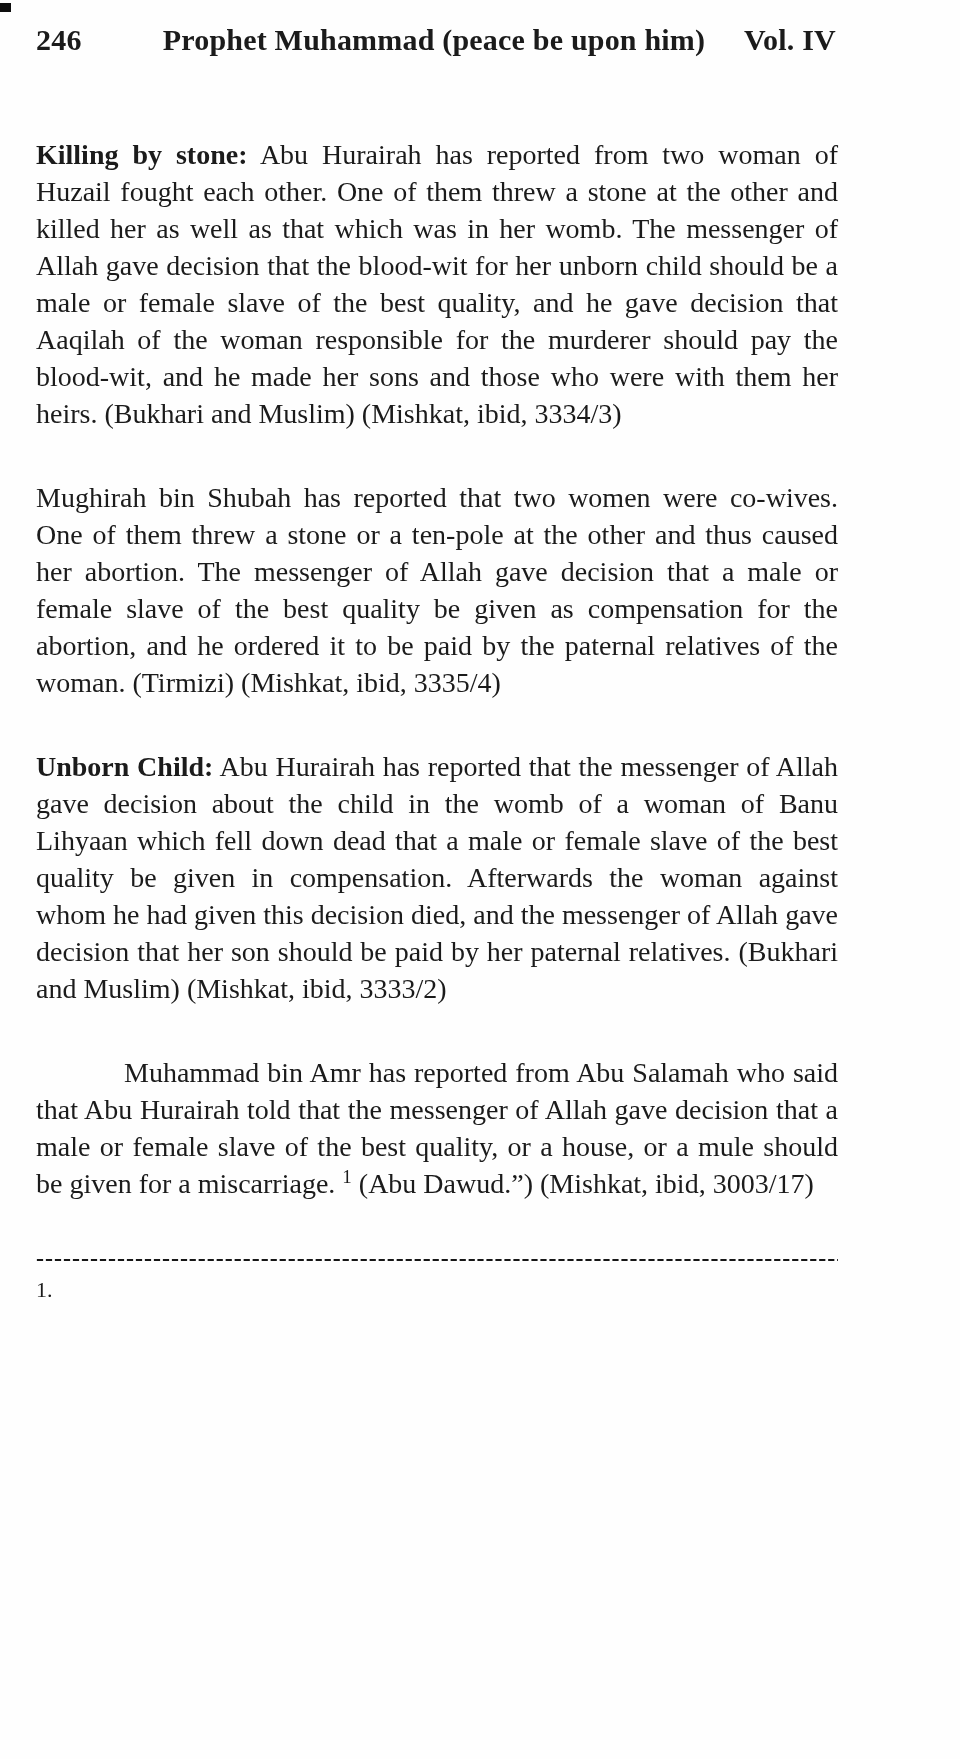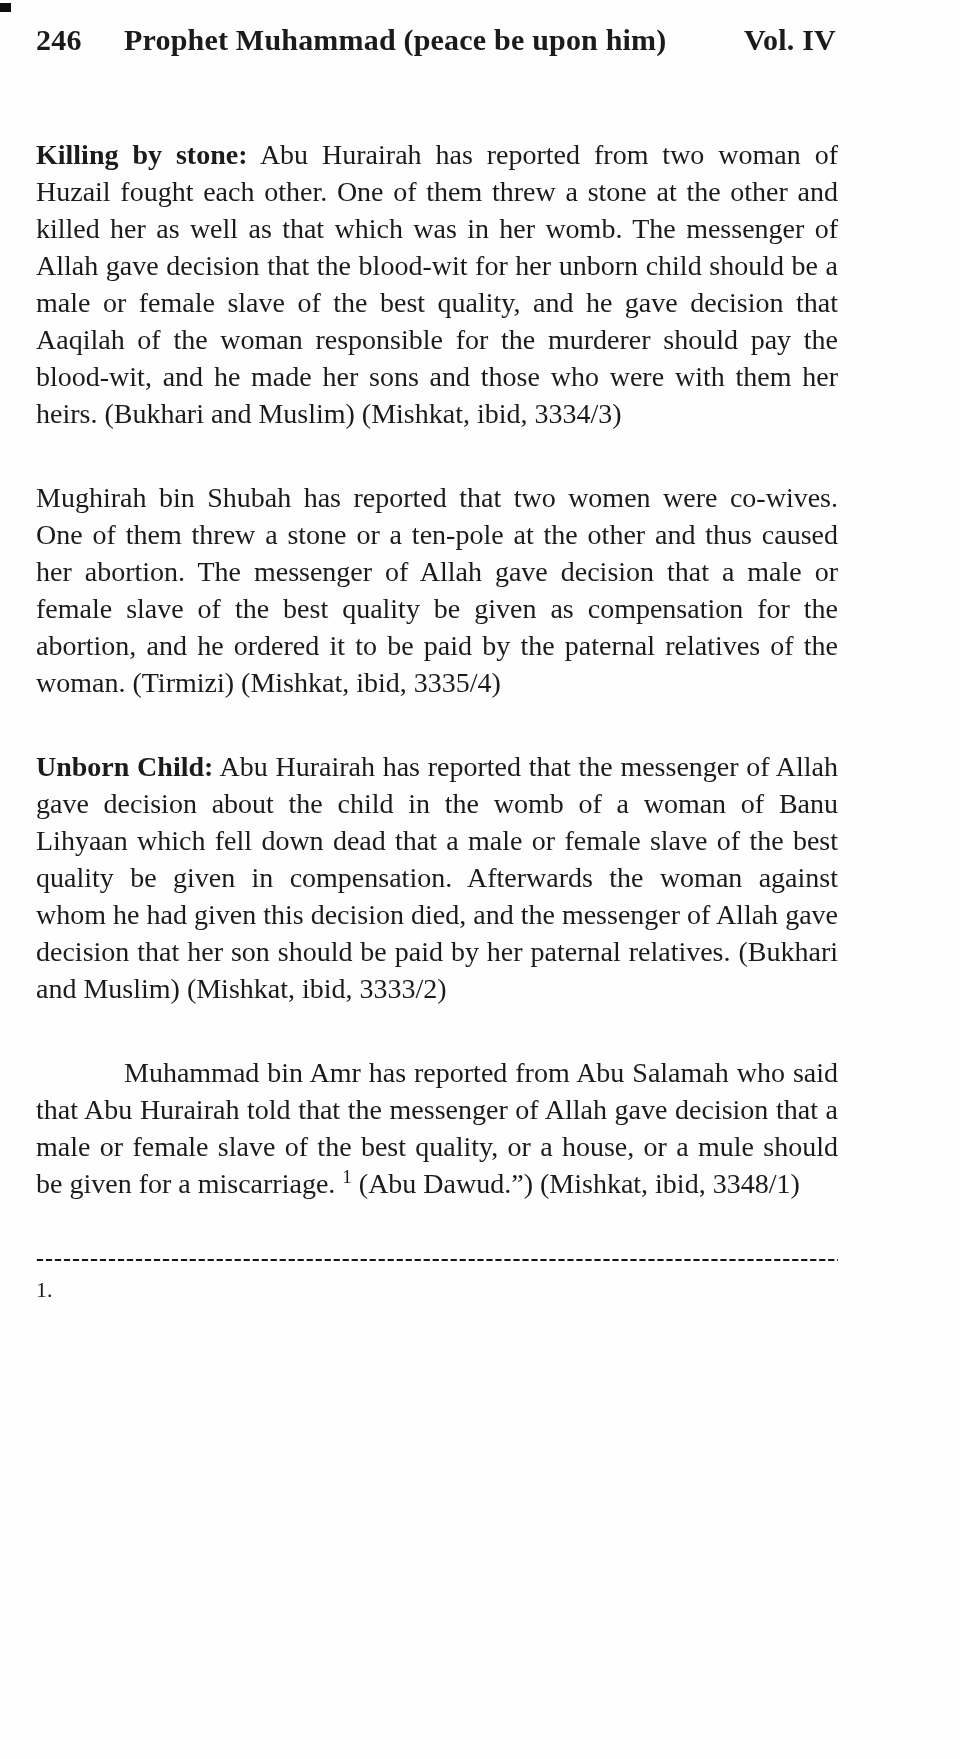--- a/index.html
+++ b/index.html
@@ -30,21 +30,21 @@
     left: 36px;
     width: 800px;
     display: flex;
     align-items: baseline;
     font-weight: bold;
     font-size: 30px;
     line-height: 36px;
     letter-spacing: 0.2px;
   }
   .header .page-num { width: 88px; flex: 0 0 auto; }
-  .header .title    { flex: 1 1 auto; text-align: left; }
+  .header .title    { flex: 1 1 auto; text-align: center; }
   .header .volume   { flex: 0 0 auto; text-align: center; }
   .content {
     position: absolute;
     top: 136px;
     left: 36px;
     width: 802px;
   }
   p.para {
     margin: 0 0 47px 0;
     font-size: 28px;
@@ -93,21 +93,21 @@
   </div>
 
   <div class="content">
 
     <p class="para"><b class="lead">Killing by stone:</b> <span>Abu Hurairah has reported from two woman of Huzail fought each other. One of them threw a stone at the other and killed her as well as that which was in her womb. The messenger of Allah gave decision that the blood-wit for her unborn child should be a male or female slave of the best quality, and he gave decision that Aaqilah of the woman responsible for the murderer should pay the blood-wit, and he made her sons and those who were with them her heirs. (Bukhari and Muslim) (Mishkat, ibid, 3334/3)</span></p>
 
     <p class="para"><span>Mughirah bin Shubah has reported that two women were co-wives. One of them threw a stone or a ten-pole at the other and thus caused her abortion. The messenger of Allah gave decision that a male or female slave of the best quality be given as compensation for the abortion, and he ordered it to be paid by the paternal relatives of the woman. (Tirmizi) (Mishkat, ibid, 3335/4)</span></p>
 
     <p class="para"><b class="lead">Unborn Child:</b> <span>Abu Hurairah has reported that the messenger of Allah gave decision about the child in the womb of a woman of Banu Lihyaan which fell down dead that a male or female slave of the best quality be given in compensation. Afterwards the woman against whom he had given this decision died, and the messenger of Allah gave decision that her son should be paid by her paternal relatives. (Bukhari and Muslim) (Mishkat, ibid, 3333/2)</span></p>
 
-    <p class="para indent-first"><span>Muhammad bin Amr has reported from Abu Salamah who said that Abu Hurairah told that the messenger of Allah gave decision that a male or female slave of the best quality, or a house, or a mule should be given for a miscarriage.</span> <sup class="note-ref">1</sup> <span>(Abu Dawud.”) (Mishkat, ibid, 3348/1)</span></p>
+    <p class="para indent-first"><span>Muhammad bin Amr has reported from Abu Salamah who said that Abu Hurairah told that the messenger of Allah gave decision that a male or female slave of the best quality, or a house, or a mule should be given for a miscarriage.</span> <sup class="note-ref">1</sup> <span>(Abu Dawud.”) (Mishkat, ibid, 3003/17)</span></p>
 
     <div class="separator">------------------------------------------------------------------------------------------</div>
 
     <div class="footnote">
       <span class="fn-num">1.</span>
     </div>
 
   </div>
 
 </div>

